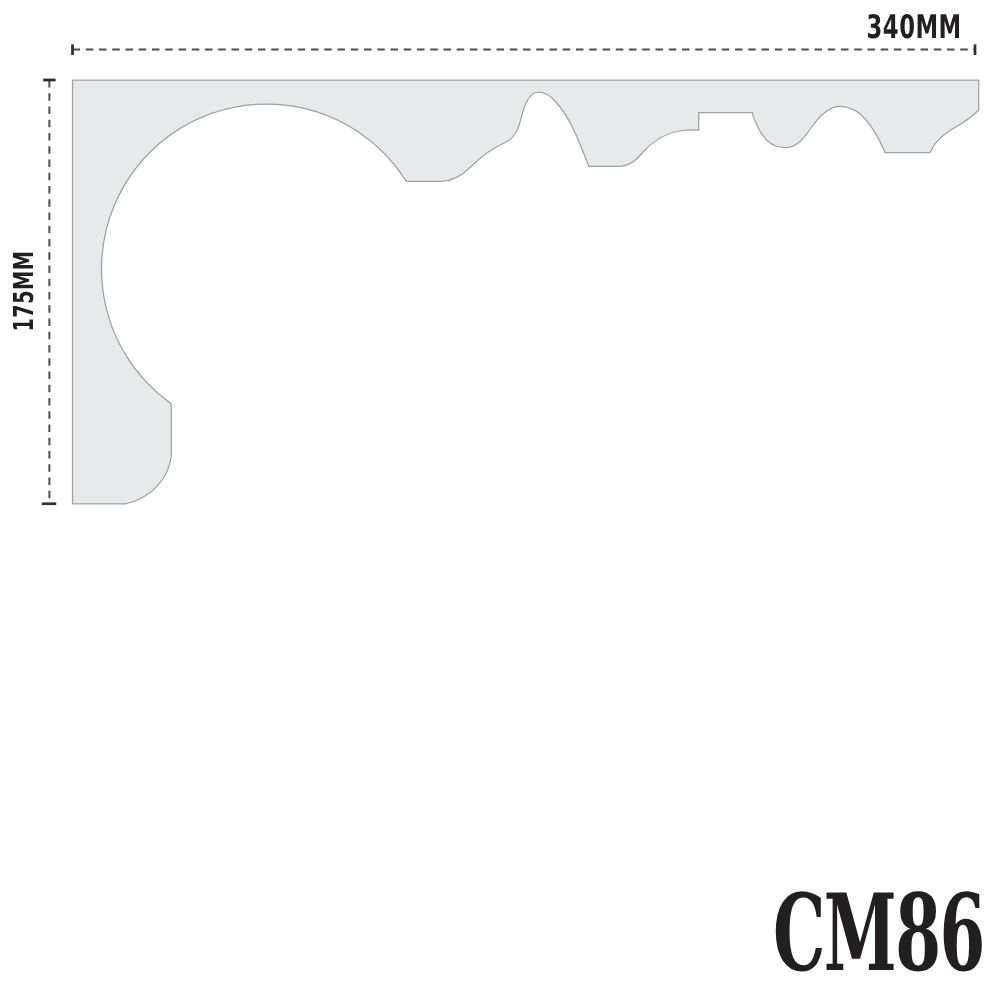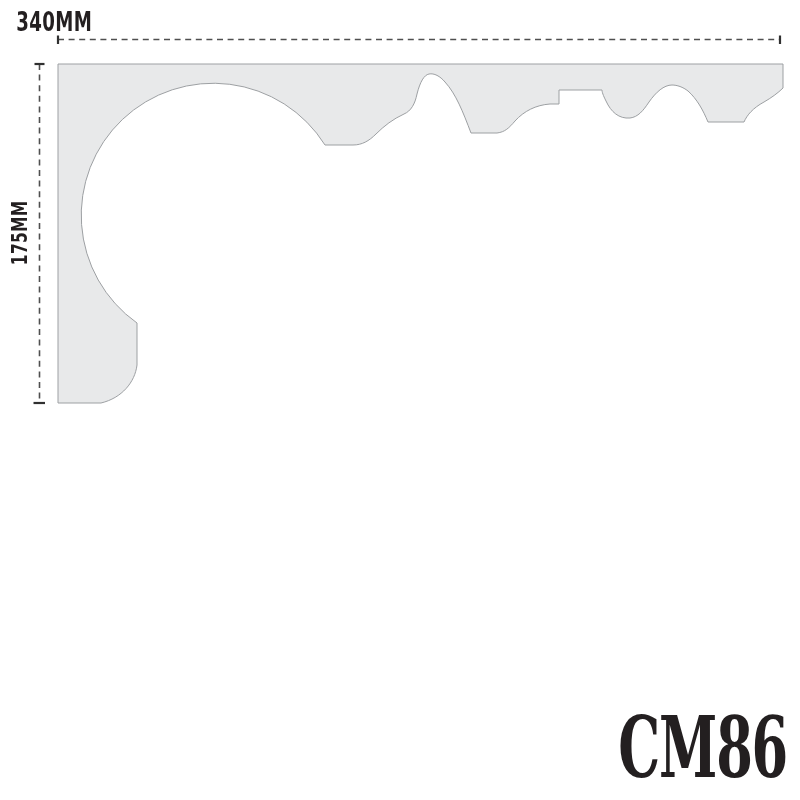--- a/index.html
+++ b/index.html
@@ -49,21 +49,21 @@
   .dim-label .cond {
     display: inline-block;
     transform: scaleX(0.70);
     transform-origin: center;
     letter-spacing: 0.5px;
   }
   .dim-width-label {
     top: 9px;
     left: 0;
     width: 786px;
-    text-align: left;
+    text-align: right;
     font-size: 26px;
     line-height: 1;
   }
   .dim-height-label {
     left: -50px;
     top: 221px;
     width: 140px;
     height: 24px;
     line-height: 24px;
     text-align: center;

